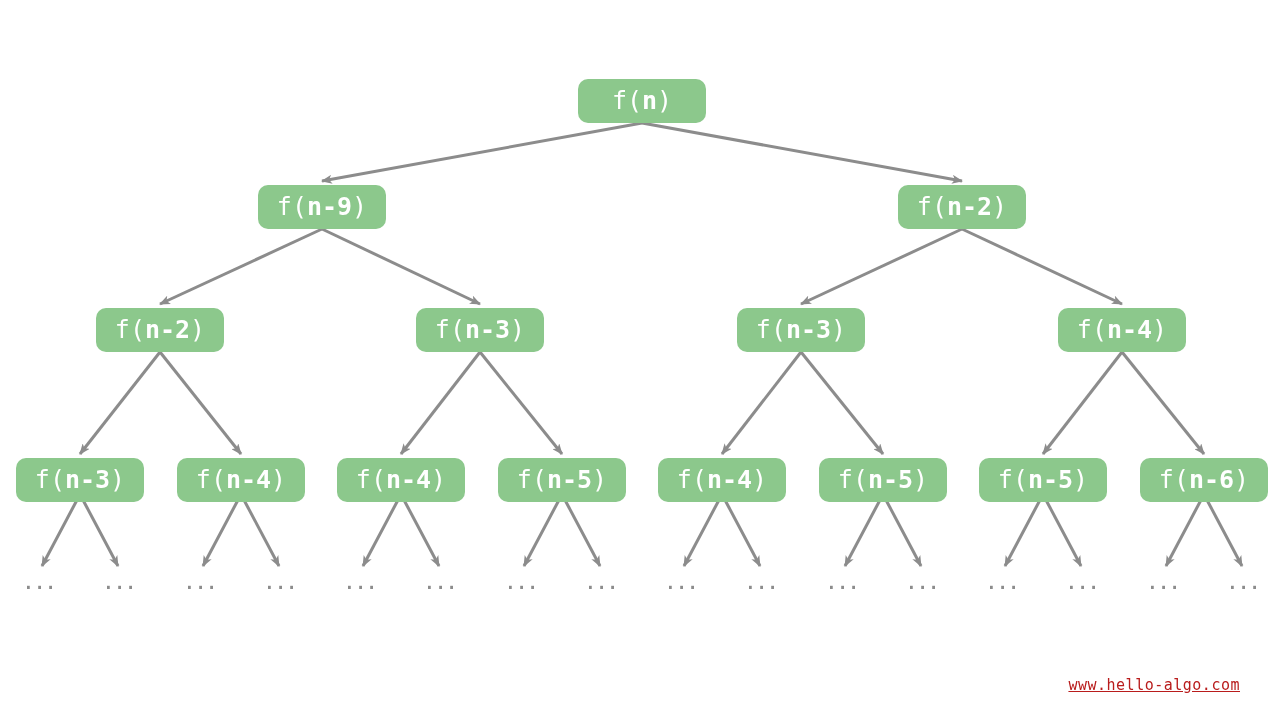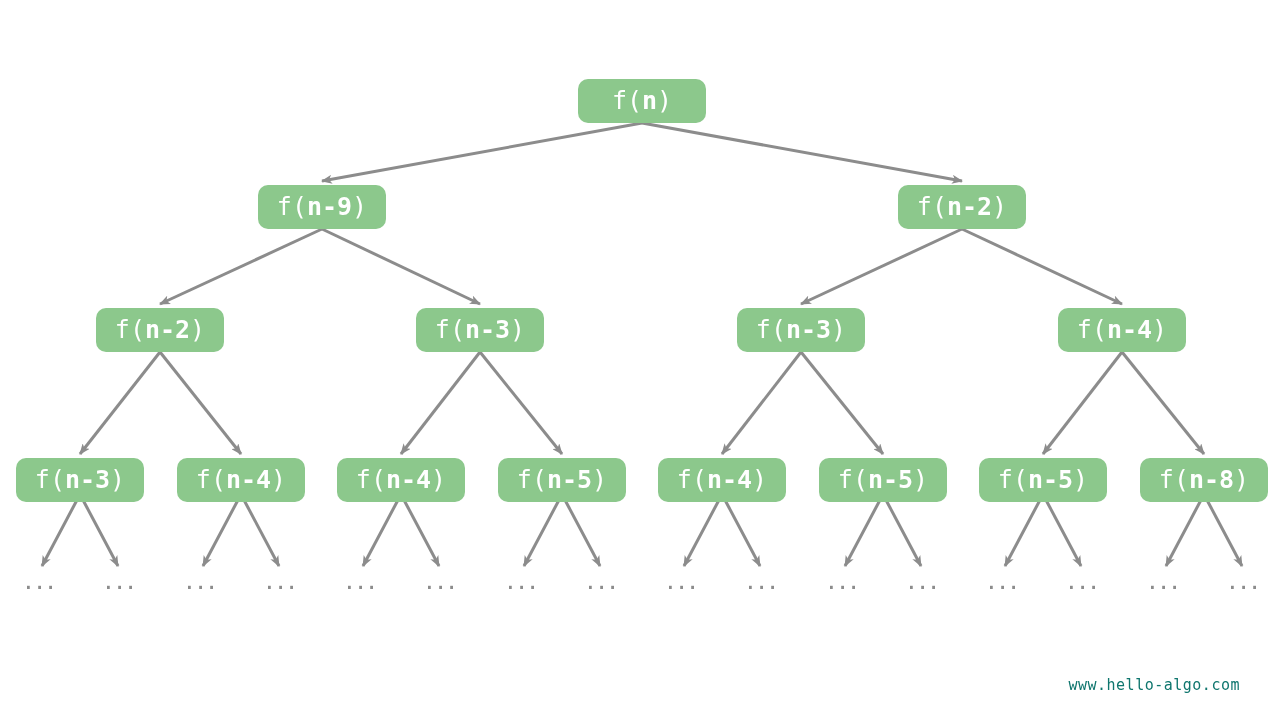--- a/index.html
+++ b/index.html
@@ -164,35 +164,35 @@
         <span class="seg-bold">n-5</span>
         <span class="seg-normal">)</span>
       </div>
       <div class="node" style="left: 979px; top: 458px; background: rgb(140, 200, 140); color: rgb(255, 255, 255);">
         <span class="seg-normal">f(</span>
         <span class="seg-bold">n-5</span>
         <span class="seg-normal">)</span>
       </div>
       <div class="node" style="left: 1140px; top: 458px; background: rgb(140, 200, 140); color: rgb(255, 255, 255);">
         <span class="seg-normal">f(</span>
-        <span class="seg-bold">n-8</span>
+        <span class="seg-bold">n-6</span>
         <span class="seg-normal">)</span>
       </div>
       <div class="dots" style="left: 40px; top: 583px; color: rgb(140, 140, 140);">...</div>
       <div class="dots" style="left: 120px; top: 583px; color: rgb(140, 140, 140);">...</div>
       <div class="dots" style="left: 201px; top: 583px; color: rgb(140, 140, 140);">...</div>
       <div class="dots" style="left: 281px; top: 583px; color: rgb(140, 140, 140);">...</div>
       <div class="dots" style="left: 361px; top: 583px; color: rgb(140, 140, 140);">...</div>
       <div class="dots" style="left: 441px; top: 583px; color: rgb(140, 140, 140);">...</div>
       <div class="dots" style="left: 522px; top: 583px; color: rgb(140, 140, 140);">...</div>
       <div class="dots" style="left: 602px; top: 583px; color: rgb(140, 140, 140);">...</div>
       <div class="dots" style="left: 682px; top: 583px; color: rgb(140, 140, 140);">...</div>
       <div class="dots" style="left: 762px; top: 583px; color: rgb(140, 140, 140);">...</div>
       <div class="dots" style="left: 843px; top: 583px; color: rgb(140, 140, 140);">...</div>
       <div class="dots" style="left: 923px; top: 583px; color: rgb(140, 140, 140);">...</div>
       <div class="dots" style="left: 1003px; top: 583px; color: rgb(140, 140, 140);">...</div>
       <div class="dots" style="left: 1083px; top: 583px; color: rgb(140, 140, 140);">...</div>
       <div class="dots" style="left: 1164px; top: 583px; color: rgb(140, 140, 140);">...</div>
       <div class="dots" style="left: 1244px; top: 583px; color: rgb(140, 140, 140);">...</div>
     </div>
 
-  <div id="watermark" style="color: #0f766e;">www.hello-algo.com</div>
+  <div id="watermark" style="color: #b91c1c; text-decoration: underline;">www.hello-algo.com</div>
 </div>
 
 </body></html>

